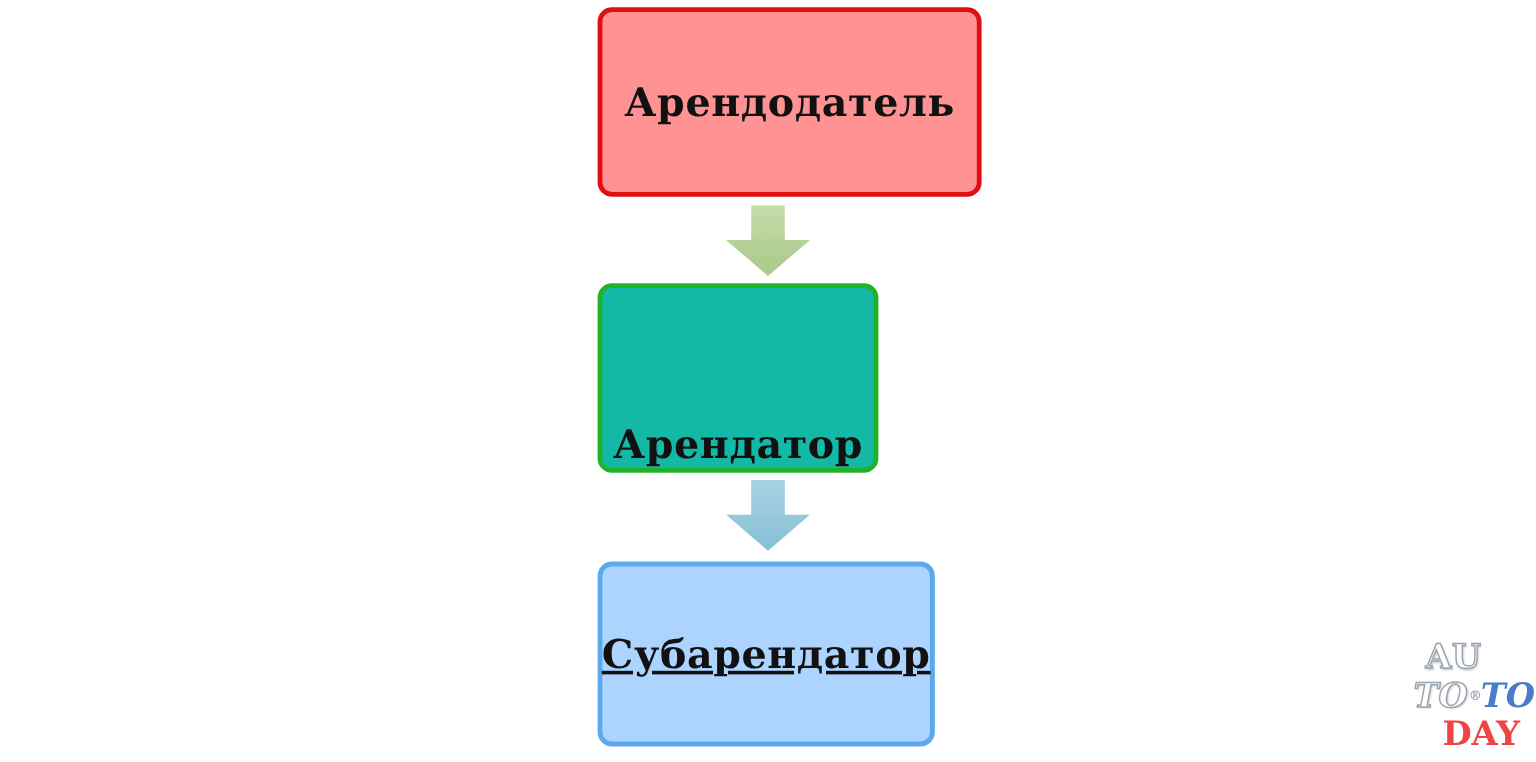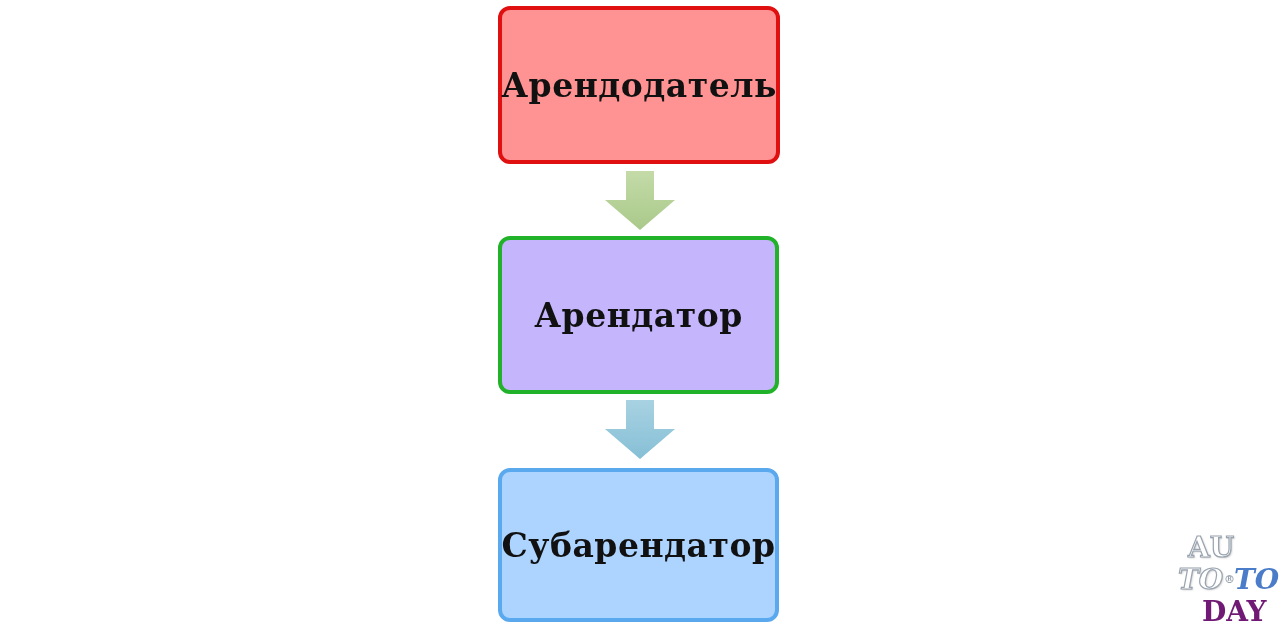--- a/index.html
+++ b/index.html
@@ -1,29 +1,29 @@
 <!DOCTYPE html>
 <html><head>
 <meta charset="utf-8">
 <style>
   html, body { margin:0; padding:0; }
   body { width:1280px; height:635px; background:#ffffff; position:relative; overflow:hidden; font-family:"DejaVu Serif", serif; }
   .box { position:absolute; box-sizing:border-box; border-radius:12px; display:flex; align-items:center; justify-content:center; font-weight:bold; font-size:33px; color:#111; letter-spacing:0.5px; }
-  .box1 { left:498px; top:6px; width:282px; height:158px; background:#ff9393; border:4px solid #e01010; }
-  .box2 { left:498px; top:236px; width:281px; height:158px; background:#c4b5fd; border:4px solid #22b22a; }
-  .box3 { left:498px; top:468px; width:281px; height:154px; background:#acd4ff; border:4px solid #5aa8ee; }
+  .box1 { left:498px; top:6px; width:320px; height:158px; background:#ff9393; border:4px solid #e01010; }
+  .box2 { left:498px; top:236px; width:234px; height:158px; background:#14b8a6; border:4px solid #22b22a;align-items:flex-end; }
+  .box3 { left:498px; top:468px; width:281px; height:154px; background:#acd4ff; border:4px solid #5aa8ee;text-decoration:underline; }
   .arrow { position:absolute; left:604px; width:72px; height:60px; }
   .arrow1 { top:171px; }
   .arrow2 { top:400px; }
   .logo { position:absolute; left:1172px; top:532px; width:108px; height:100px; font-family:"DejaVu Serif", serif; font-weight:bold; font-size:28px; line-height:32px; }
   .logo .l1 { position:absolute; left:6px; top:0; color:#fff; -webkit-text-stroke:1.2px #9aa4b0; text-shadow:1px 1px 2px rgba(0,0,0,0.25);margin-left:10px; }
   .logo .l2a { position:absolute; left:6px; top:32px; color:#fff; font-style:italic; -webkit-text-stroke:1.2px #9aa4b0; text-shadow:1px 1px 2px rgba(0,0,0,0.25); }
   .logo .dot { position:absolute; left:52px; top:42px; font-size:11px; color:#9aa4b0; line-height:12px; }
   .logo .l2b { position:absolute; left:62px; top:32px; color:#4a7cc9; font-style:italic; }
-  .logo .l3 { position:absolute; left:30px; top:64px; color:#701a75; }
+  .logo .l3 { position:absolute; left:30px; top:64px; color:#ef4444; }
 </style>
 </head>
 <body>
 
 <div class="box box1">
   <span>Арендодатель</span>
 </div>
 
 <svg class="arrow arrow1" viewBox="0 0 72 60">
   <defs>

